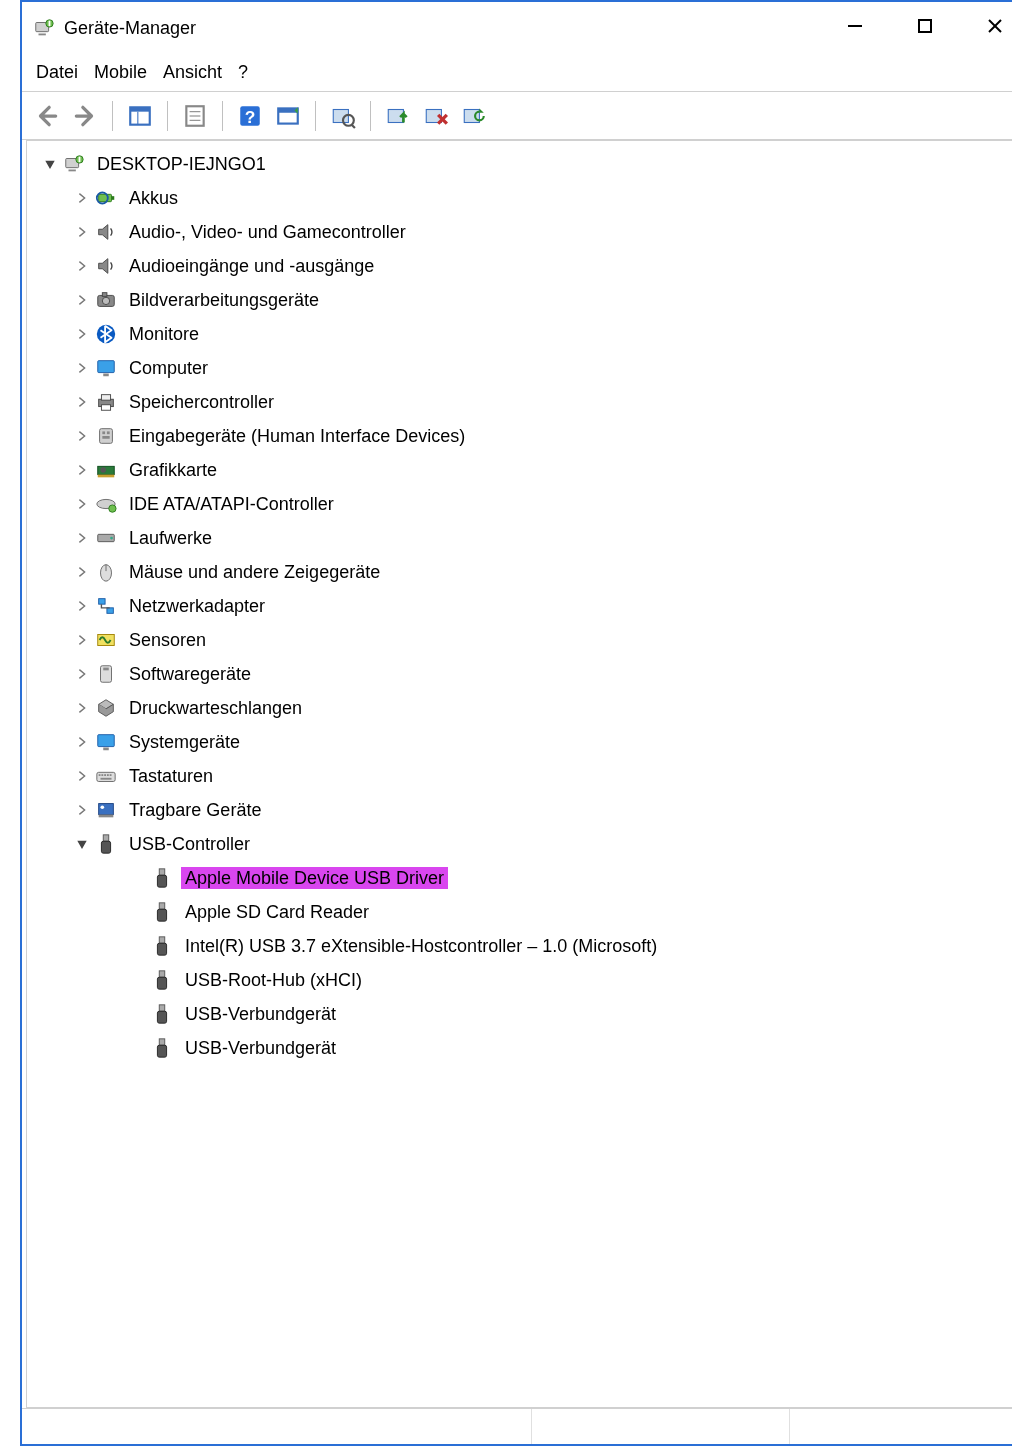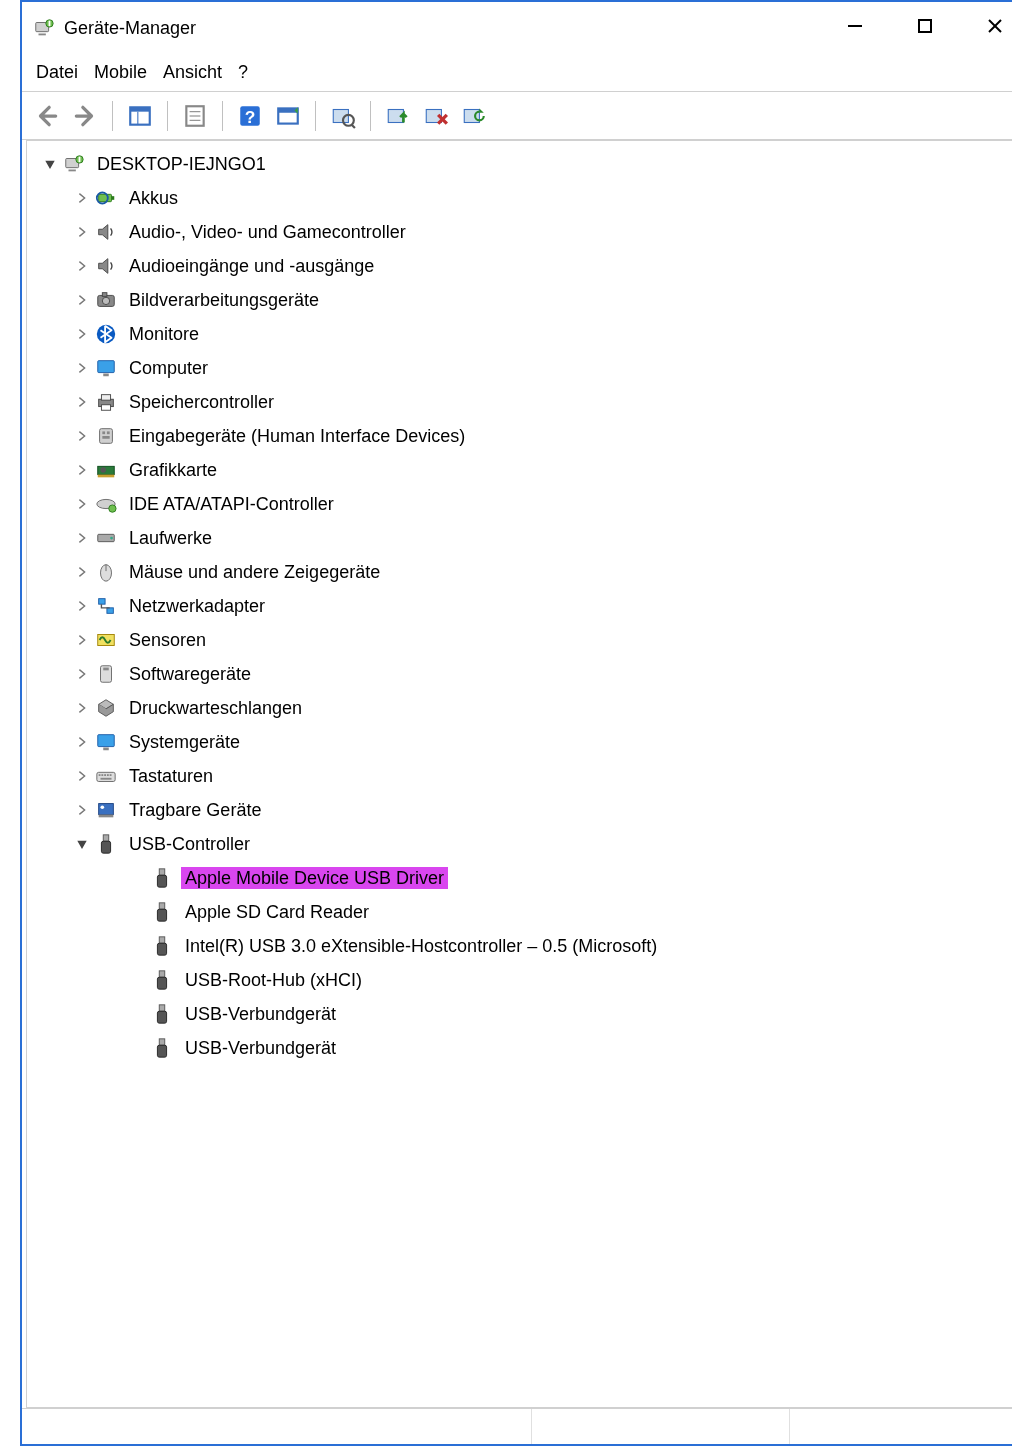--- a/index.html
+++ b/index.html
@@ -703,21 +703,21 @@
           </span>
           <span class="node-label">Apple SD Card Reader</span>
         </div>
         <div class="tree-row" style="padding-left:100px">
           <span class="expander empty">▸</span>
           <span class="node-icon">
             <svg width="22" height="22">
               <use href="#ico-usb"></use>
             </svg>
           </span>
-          <span class="node-label">Intel(R) USB 3.0 eXtensible-Hostcontroller – 0.5 (Microsoft)</span>
+          <span class="node-label">Intel(R) USB 3.7 eXtensible-Hostcontroller – 1.0 (Microsoft)</span>
         </div>
         <div class="tree-row" style="padding-left:100px">
           <span class="expander empty">▸</span>
           <span class="node-icon">
             <svg width="22" height="22">
               <use href="#ico-usb"></use>
             </svg>
           </span>
           <span class="node-label">USB-Root-Hub (xHCI)</span>
         </div>

